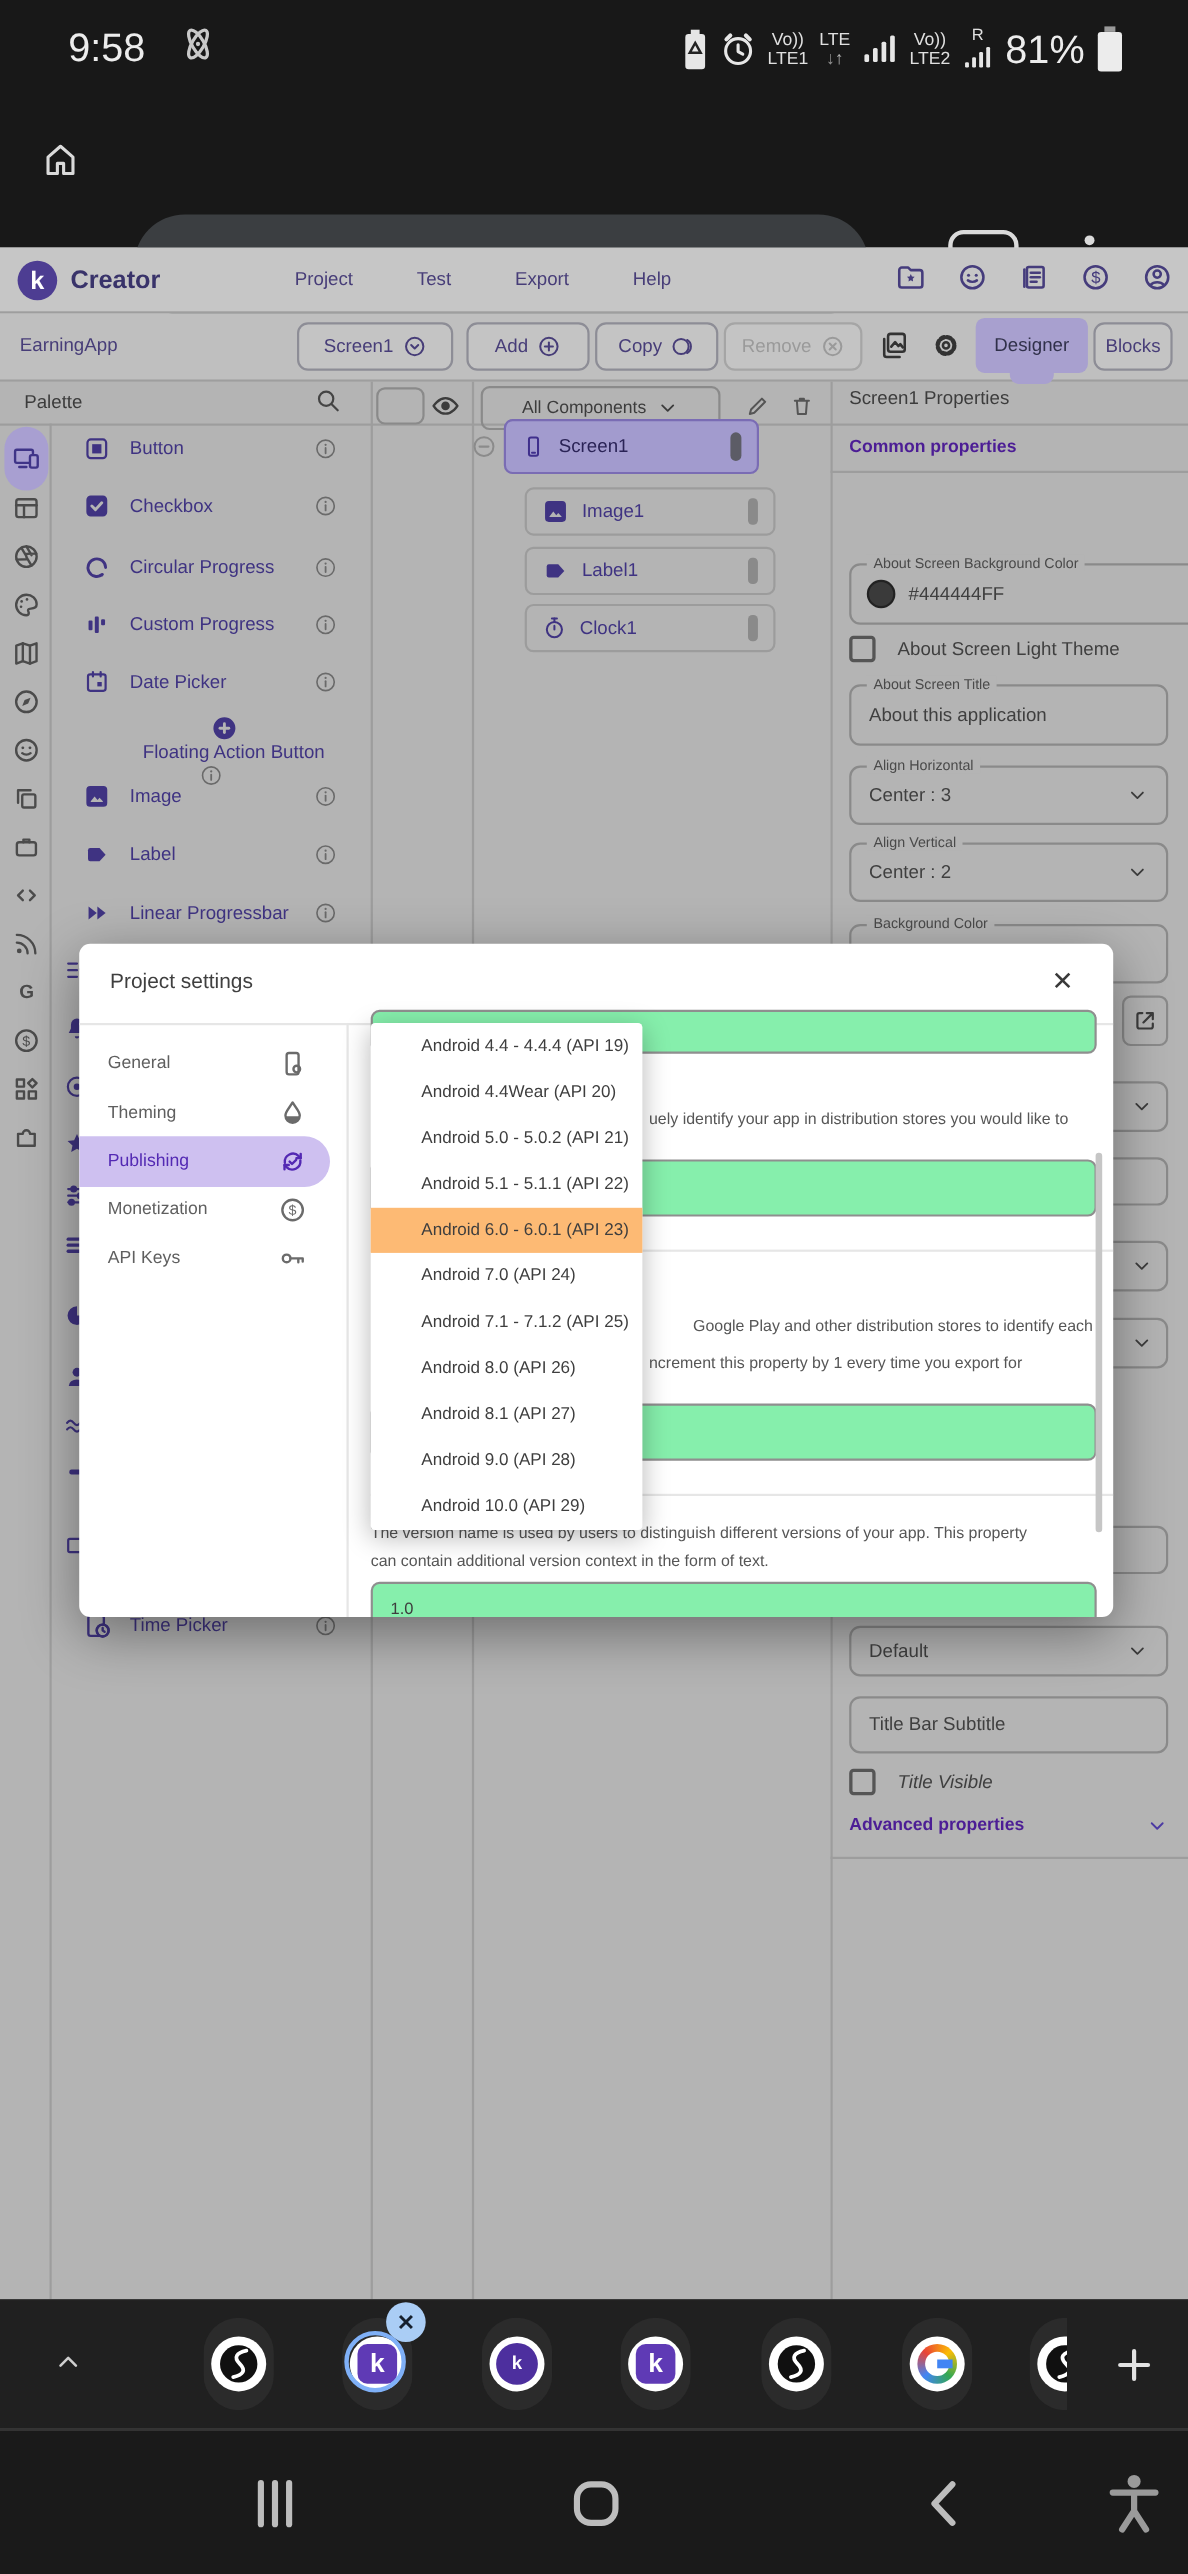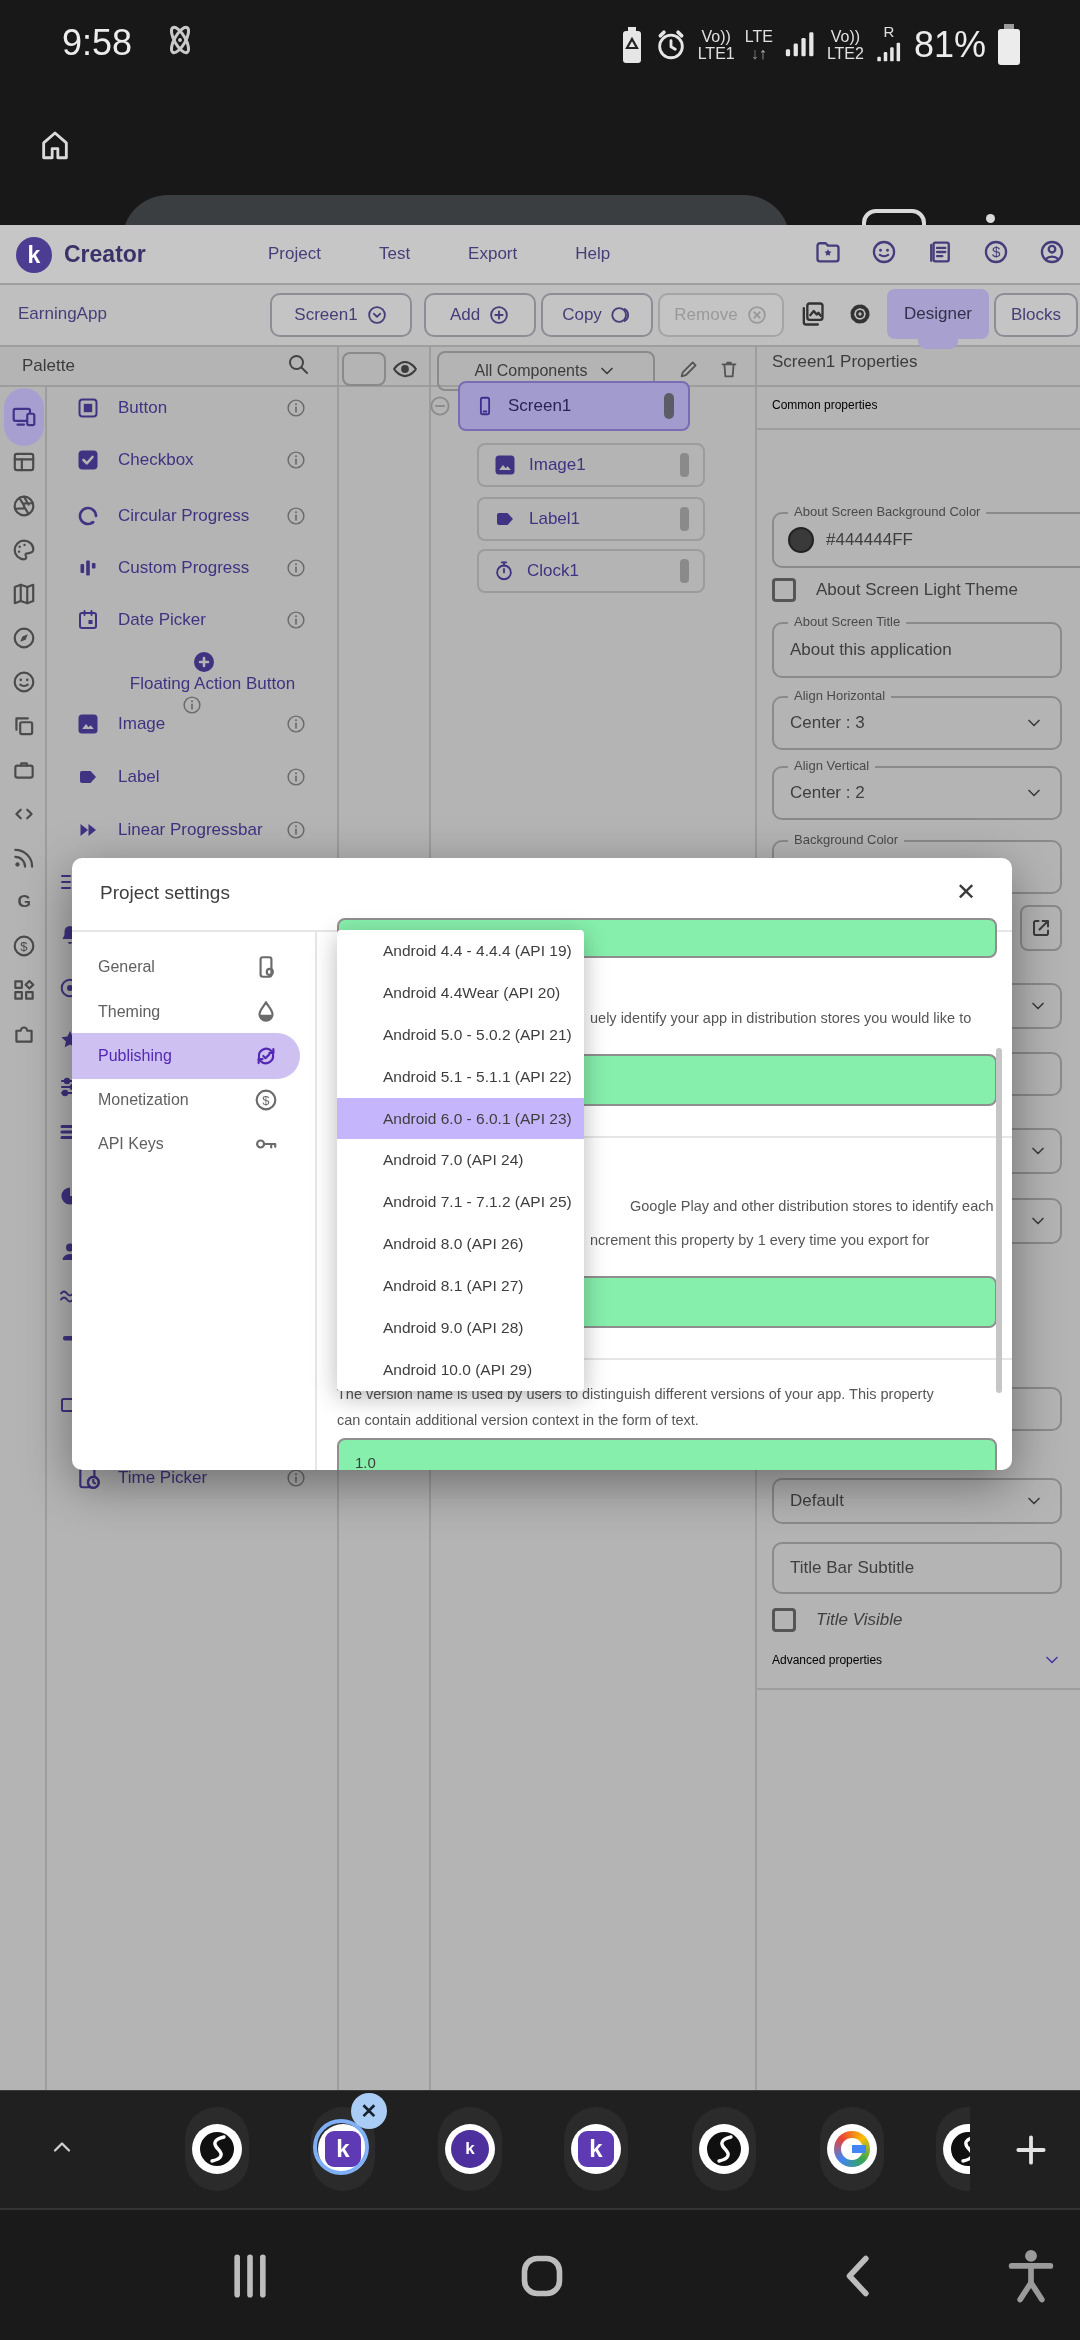--- a/index.html
+++ b/index.html
@@ -22,21 +22,21 @@
   .pbtn{height:44px;border:2px solid #8d8d96;border-radius:10px;background:#c4c4c4;color:#473d78;
         font-size:17px;display:flex;align-items:center;justify-content:center;gap:8px;box-sizing:border-box;}
   
   .vline{width:2px;background:#9d9d9d;}
   .hline{height:2px;background:#9d9d9d;}
   .palette-label{color:#3f3382;font-size:17px;}
   .fieldbox{border:2px solid #8a8a8a;border-radius:10px;box-sizing:border-box;background:transparent;}
   .legend{position:absolute;top:-10px;left:14px;background:#b4b4b4;padding:0 6px;font-size:13px;color:#4a4a4a;}
   .fieldval{color:#3f3f3f;font-size:17px;}
   .chk{width:24px;height:24px;border:3px solid #555;border-radius:4px;box-sizing:border-box;}
-  .plink{color:#000000;font-size:12px;}
+  .plink{color:#4c1d95;font-size:16px;font-weight:bold;}
   
   #modal{left:72px;top:858px;width:940px;height:612px;background:#ffffff;border-radius:10px;
          box-shadow:0 14px 50px rgba(0,0,0,.4);z-index:50;overflow:hidden;}
   .mline{position:absolute;background:#e6e6e6;}
   .minput{position:absolute;border:2px solid #8f8f8f;border-radius:8px;box-sizing:border-box;background:#86efac;}
   .mhelp{position:absolute;font-size:14.5px;color:#565656;white-space:nowrap;}
   #dropdown{left:337px;top:930px;width:247px;height:461px;background:#ffffff;z-index:60;border-radius:4px;
             box-shadow:0 6px 24px rgba(0,0,0,.28);display:flex;flex-direction:column;}
   .dd-item{height:41.9px;display:flex;align-items:center;padding-left:46px;font-size:15.5px;color:#3e3e3e;
            box-sizing:border-box;white-space:nowrap;}
@@ -247,21 +247,21 @@
         <svg width="28" height="28" viewBox="0 0 24 24" fill="none" stroke="currentColor" stroke-width="2" stroke-linecap="round" stroke-linejoin="round">
           <circle cx="12" cy="12" r="6.5" stroke-dasharray="3 2.2" stroke-width="3.4"></circle>
           <circle cx="12" cy="12" r="2.4"></circle>
         </svg>
       </span>
     <div class="abs" style="left:887px;top:4px;width:102px;height:50px;background:#a8a0cf;border-radius:8px;
          display:flex;align-items:center;justify-content:center;font-size:17px;color:#30304a;">
       <span>Designer</span>
       <span class="abs" style="left:31px;top:48px;width:40px;height:12px;background:#a8a0cf;border-radius:0 0 8px 8px;"></span>
     </div>
-    <div class="pbtn abs" style="left:994px;top:8px;width:84px;">
+    <div class="pbtn abs" style="left:994px;top:8px;width:72px;">
         <span>Blocks</span>
       </div>
   </div>
 
   <div class="abs vline" style="left:45px;top:385px;height:1705px;"></div>
   <div class="abs vline" style="left:337px;top:347px;height:1743px;"></div>
   <div class="abs vline" style="left:429px;top:347px;height:1743px;"></div>
   <div class="abs vline" style="left:755px;top:347px;height:1743px;"></div>
   <div class="abs hline" style="left:0;top:385px;width:1080px;"></div>
 
@@ -536,21 +536,21 @@
     <div class="minput" style="left:265px;top:580px;width:660px;height:52px;padding:14px 0 0 16px;font-size:15px;color:#3e3e3e;">
       <span>1.0</span></div>
     <div class="abs" style="left:924px;top:190px;width:6px;height:345px;background:#c6c6c6;border-radius:3px;"></div>
   </div>
 
   <div id="dropdown" class="abs">
       <div class="dd-item">Android 4.4 - 4.4.4 (API 19)</div>
       <div class="dd-item">Android 4.4Wear (API 20)</div>
       <div class="dd-item">Android 5.0 - 5.0.2 (API 21)</div>
       <div class="dd-item">Android 5.1 - 5.1.1 (API 22)</div>
-      <div class="dd-item" style="background: #c4b5fd;">Android 6.0 - 6.0.1 (API 23)</div>
+      <div class="dd-item" style="background: #fdba74;">Android 6.0 - 6.0.1 (API 23)</div>
       <div class="dd-item">Android 7.0 (API 24)</div>
       <div class="dd-item">Android 7.1 - 7.1.2 (API 25)</div>
       <div class="dd-item">Android 8.0 (API 26)</div>
       <div class="dd-item">Android 8.1 (API 27)</div>
       <div class="dd-item">Android 9.0 (API 28)</div>
       <div class="dd-item">Android 10.0 (API 29)</div>
     </div>
 
   <div id="tabbar" class="abs">
     <span class="abs" style="left:48px;top:42px;color:#cfcfcf;">

